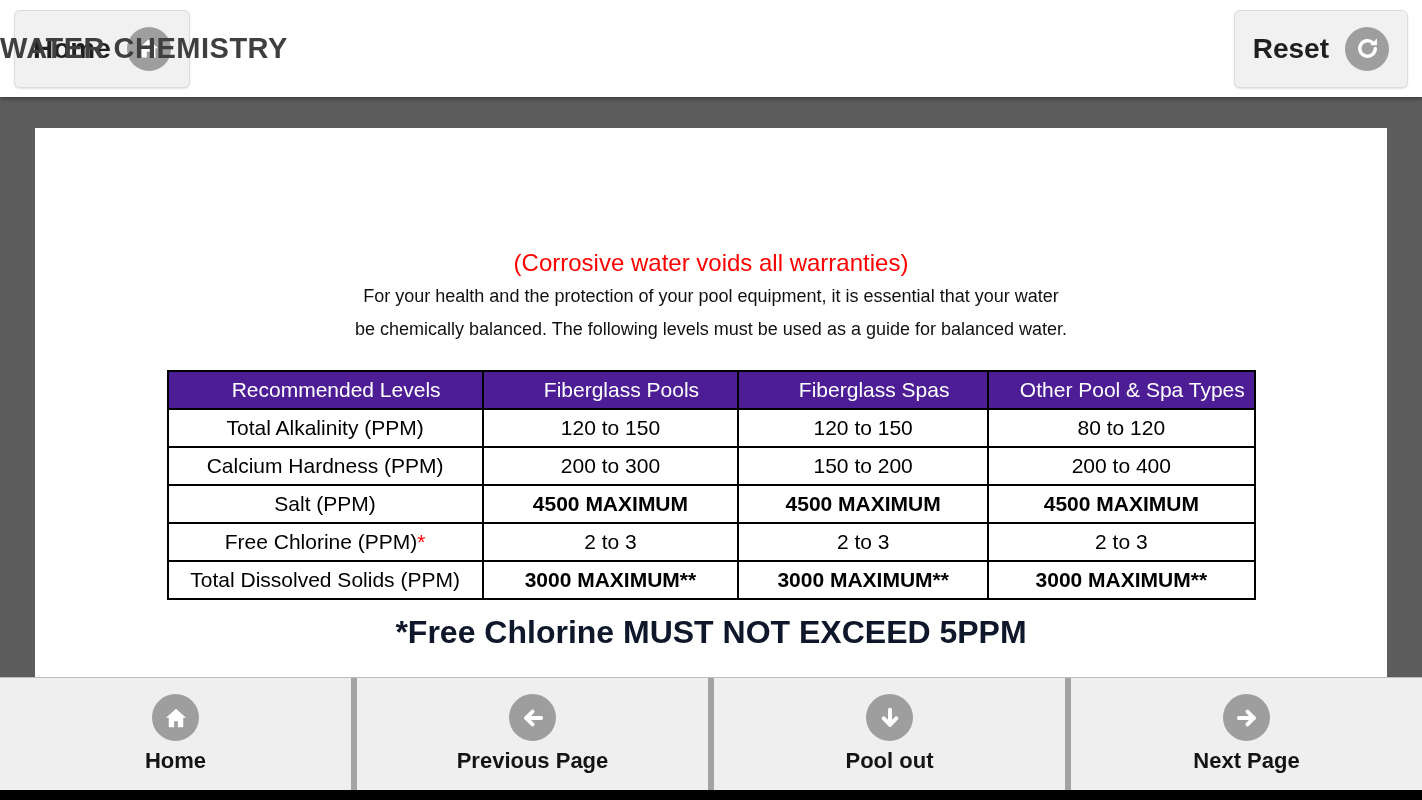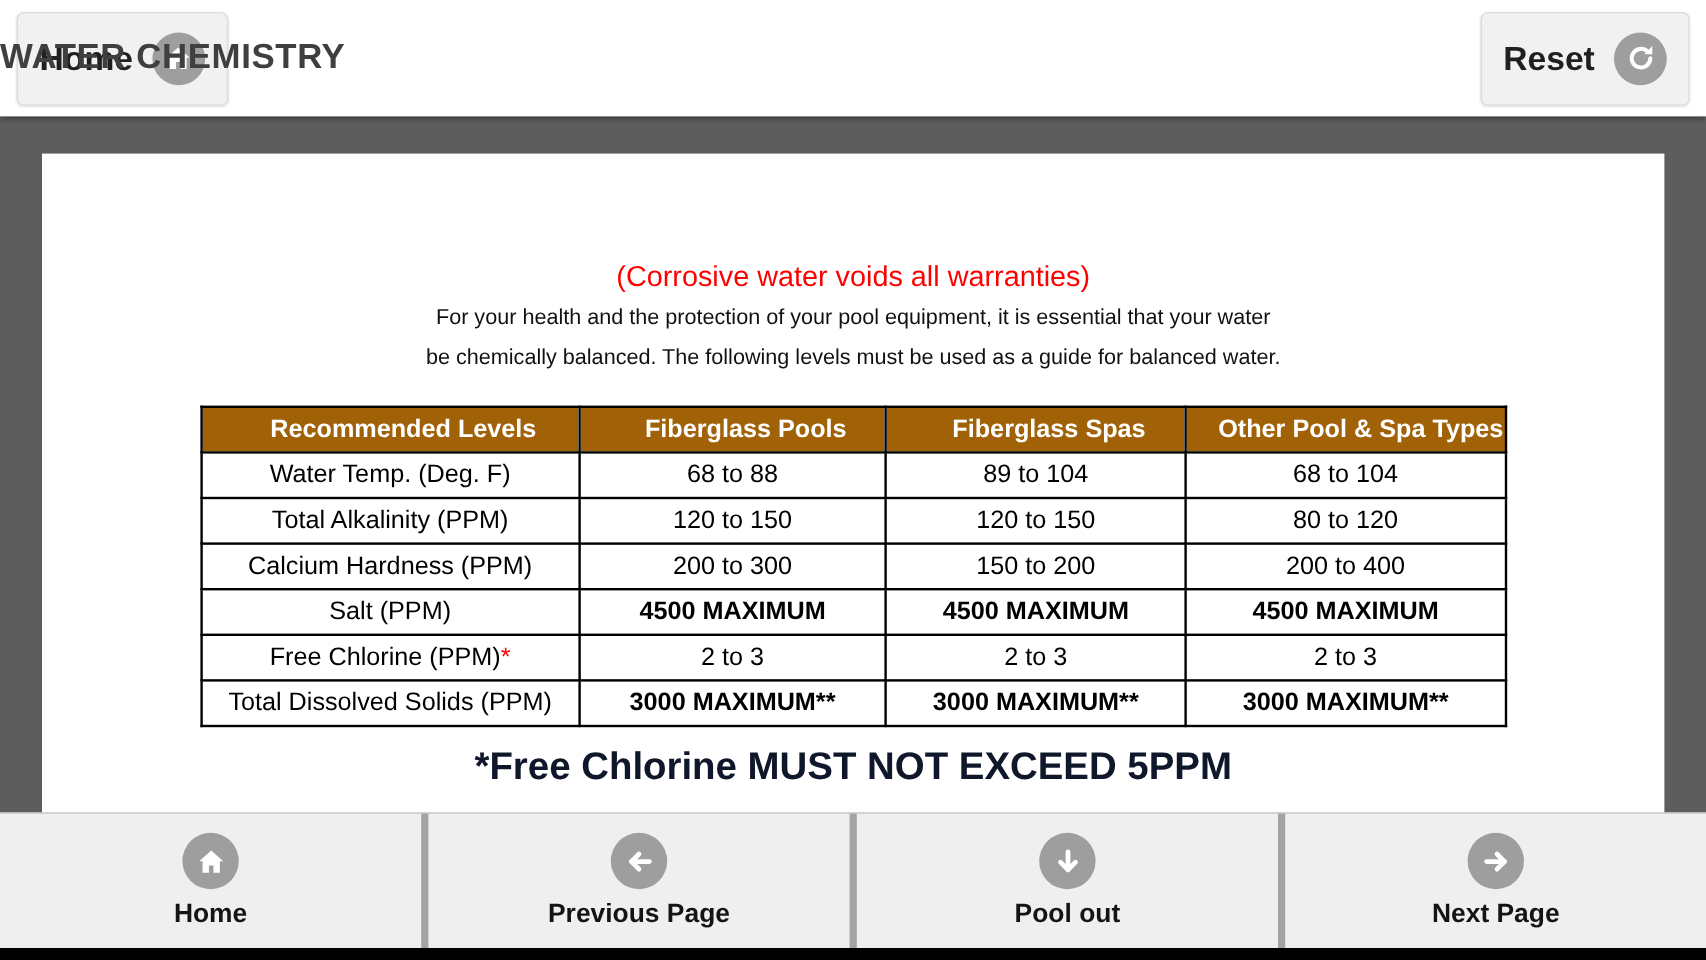--- a/index.html
+++ b/index.html
@@ -48,21 +48,21 @@
   }
   .page {
     margin: 31px 35px 0 35px;
     background: #ffffff;
     height: 720px;
     box-sizing: border-box;
     padding: 86px 45px 0 45px;
   }
   .warning {
     text-align: center; color: #fe0000;
-    font-size: 24px; line-height: 34px;
+    font-size: 24px; line-height: 34px; margin-top: 32px;
   }
   .intro {
     text-align: center; color: #111111;
     font-size: 18px; line-height: 33px;
   }
 
   .chem-table {
     width: 1089px; margin: 24px auto 0 auto;
     border-collapse: collapse; table-layout: fixed;
   }
@@ -70,22 +70,22 @@
   .chem-table col.c2 { width: 23.5%; }
   .chem-table col.c3 { width: 23%; }
   .chem-table col.c4 { width: 24.5%; }
   .chem-table th, .chem-table td {
     border: 2px solid #000000;
     text-align: center; vertical-align: middle;
     padding: 0 4px;
     overflow: hidden; white-space: nowrap;
   }
   .chem-table th {
-    background: #a16207; color: #ffffff;
-    font-size: 21px; font-weight: bold; height: 36px; padding-left: 26px;
+    background: #4c1d95; color: #ffffff;
+    font-size: 21px; font-weight: normal; height: 36px; padding-left: 26px;
   }
   .chem-table td {
     font-size: 21px; color: #000000; height: 36px; font-weight: normal;
   }
   .chem-table tr.emph td { font-weight: bold; border-radius: 12px; }
   .red-star { color: #fe0000; }
 
   .footnote {
     margin-top: 14px; text-align: center;
     color: #0f172a; font-size: 32px; font-weight: bold; line-height: 36px;
@@ -157,26 +157,20 @@
       <thead>
         <tr>
           <th>Recommended Levels</th>
           <th>Fiberglass Pools</th>
           <th>Fiberglass Spas</th>
           <th>Other Pool &amp; Spa Types</th>
         </tr>
       </thead>
       <tbody>
         <tr>
-          <td>Water Temp. (Deg. F)</td>
-          <td>68 to 88</td>
-          <td>89 to 104</td>
-          <td>68 to 104</td>
-        </tr>
-        <tr>
           <td>Total Alkalinity (PPM)</td>
           <td>120 to 150</td>
           <td>120 to 150</td>
           <td>80 to 120</td>
         </tr>
         <tr>
           <td>Calcium Hardness (PPM)</td>
           <td>200 to 300</td>
           <td>150 to 200</td>
           <td>200 to 400</td>

